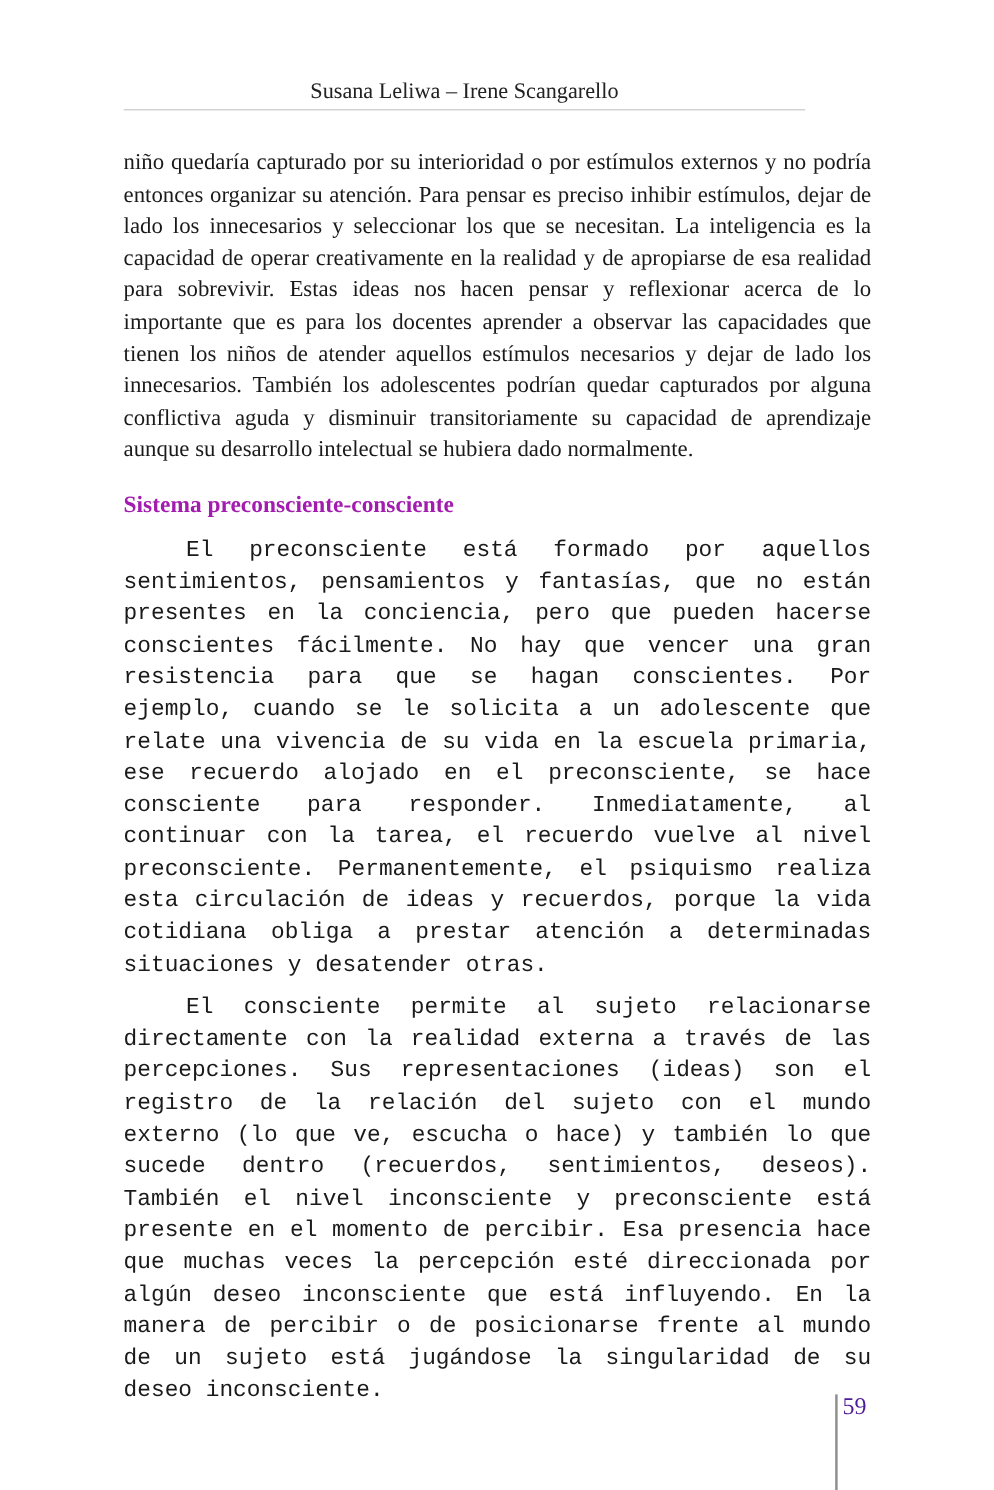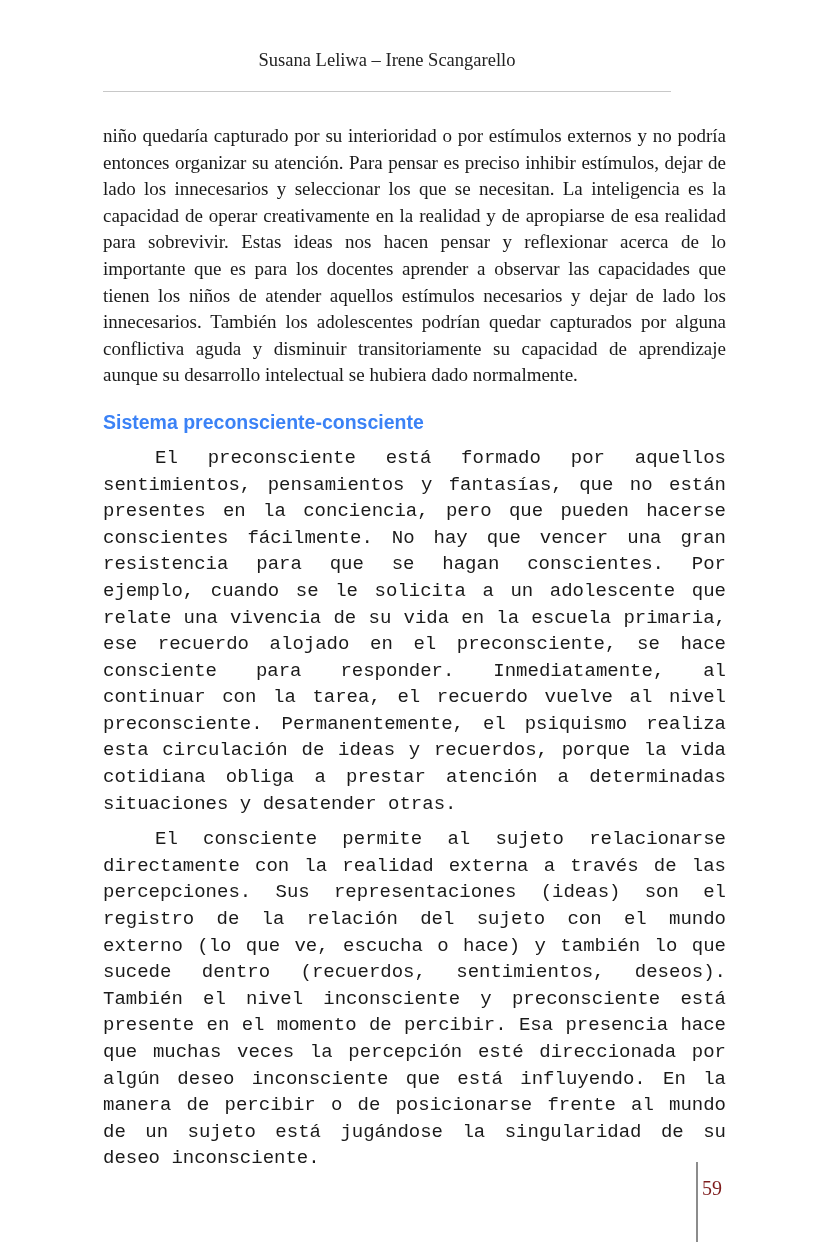--- a/index.html
+++ b/index.html
@@ -11,21 +11,21 @@
       width: 828px;
       height: 1242px;
       position: relative;
       overflow: hidden;
       font-family: "Liberation Serif", "DejaVu Serif", serif;
       color: #1a1a1a;
     }
     .running-head {
       position: absolute;
       left: 103px;
-      top: 49px;
+      top: 66px;
       width: 568px;
       text-align: center;
       font-size: 18.5px;
       line-height: 22px;
       color: #222;
     }
     .head-rule {
       position: absolute;
       left: 103px;
       top: 91px;
@@ -48,42 +48,41 @@
     }
     .para.indent {
       text-indent: 52px;
       font-family: Liberation Mono, monospace;
     }
     .para + .para {
       margin-top: 9px;
     }
     .section-heading {
       margin: 20px 0 10px 0;
-      font-family: Liberation Sans, sans-serif;
+      font-family: Liberation Serif, serif;
       font-weight: bold;
       font-size: 19.5px;
       line-height: 26px;
-      color: #3b82f6;
+      color: #a21caf;
     }
     .folio-rule {
       position: absolute;
       left: 696px;
       top: 1162px;
       width: 2px;
       height: 80px;
       background: #8c8c8c;
     }
     .folio {
       position: absolute;
       left: 702px;
       top: 1160px;
       font-size: 20px;
       line-height: 24px;
-      color: #7f1d1d;
-      margin-top: 16px;
+      color: #4c1d95;
     }
   </style>
 </head>
 <body>
 
 <div class="running-head">Susana Leliwa – Irene Scangarello</div>
 <div class="head-rule"></div>
 
 <div class="body-text">
   <p class="para">niño quedaría capturado por su interioridad o por estímulos externos y no podría entonces organizar su atención. Para pensar es preciso inhibir estímulos, dejar de lado los innecesarios y seleccionar los que se necesitan. La inteligencia es la capacidad de operar creativamente en la realidad y de apropiarse de esa realidad para sobrevivir. Estas ideas nos hacen pensar y reflexionar acerca de lo importante que es para los docentes aprender a observar las capacidades que tienen los niños de atender aquellos estímulos necesarios y dejar de lado los innecesarios. También los adolescentes podrían quedar capturados por alguna conflictiva aguda y disminuir transitoriamente su capacidad de aprendizaje aunque su desarrollo intelectual se hubiera dado normalmente.</p>

